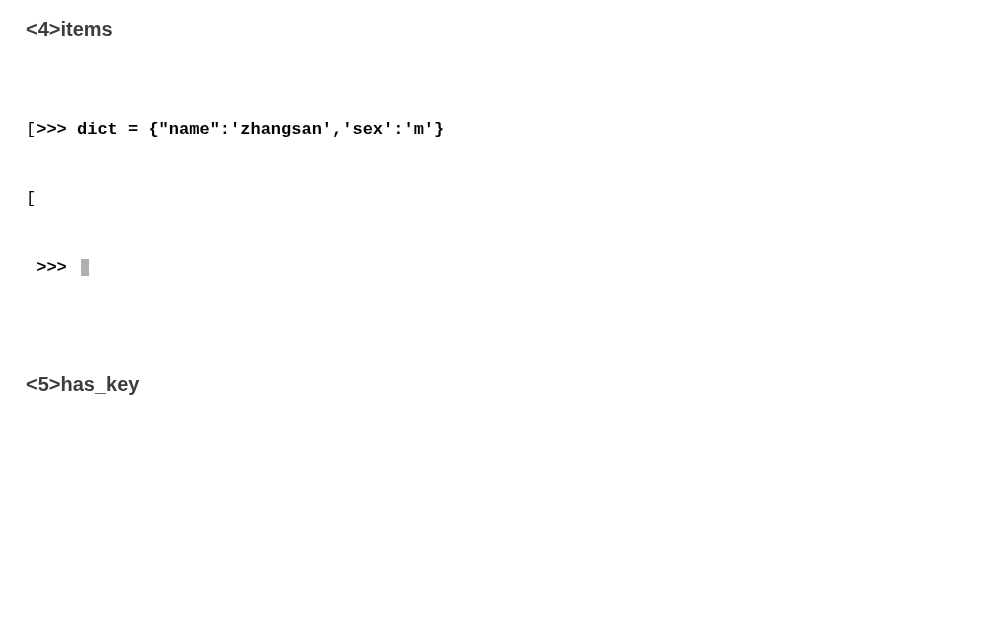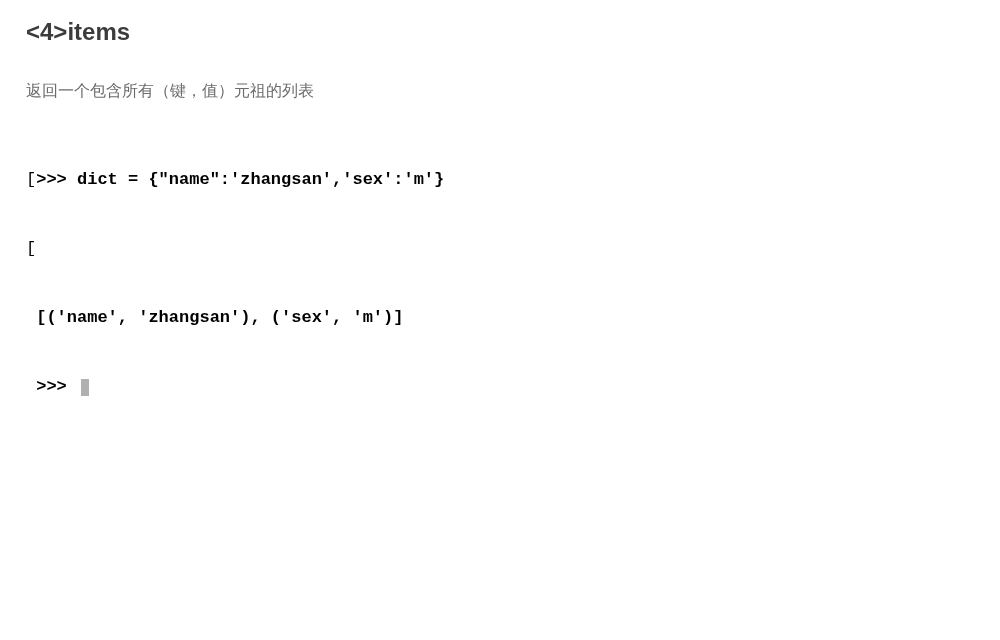--- a/index.html
+++ b/index.html
@@ -5,21 +5,21 @@
     * { margin: 0; padding: 0; box-sizing: border-box; }
     body {
       width: 1000px;
       height: 640px;
       background: #fff;
       font-family: "Helvetica Neue", Helvetica, Arial, "PingFang SC", "Microsoft YaHei", sans-serif;
       padding: 18px 26px;
       color: #333;
     }
     .section-heading {
-      font-size: 24px;
+      font-size: 20px;
       font-weight: 700;
       color: #3c3c3c;
       margin-bottom: 32px;
     }
     .paragraph {
       font-size: 16px;
       color: #6b6b6b;
       line-height: 1.6;
       margin-bottom: 20px;
     }
@@ -50,30 +50,29 @@
       margin-left: 4px;
       vertical-align: text-bottom;
     }
     .section + .section { margin-top: 4px; }
   </style>
 </head>
 <body>
 
 <div class="section">
   <h2 class="section-heading">&lt;4&gt;items</h2>
-  <p class="paragraph">返回一个包含所有（键，值）元祖的列表</p>
   <div class="code-block">
     <div class="code-line"><span class="bracket">[</span><span>&gt;&gt;&gt; dict = {"name":'zhangsan','sex':'m'}</span></div>
     <div class="code-line"><span class="bracket">[</span></div>
-    <div class="code-line"><span class="bracket">&nbsp;</span><span>[('name', 'zhangsan'), ('sex', 'm')]</span></div>
     <div class="code-line"><span class="bracket">&nbsp;</span><span>&gt;&gt;&gt; </span><span class="cursor"></span></div>
   </div>
 </div>
 
 <div class="section">
+  <h2 class="section-heading">&lt;5&gt;has_key</h2>
   <div class="code-block">
     
     
     
     
     
     
   </div>
 </div>
 

